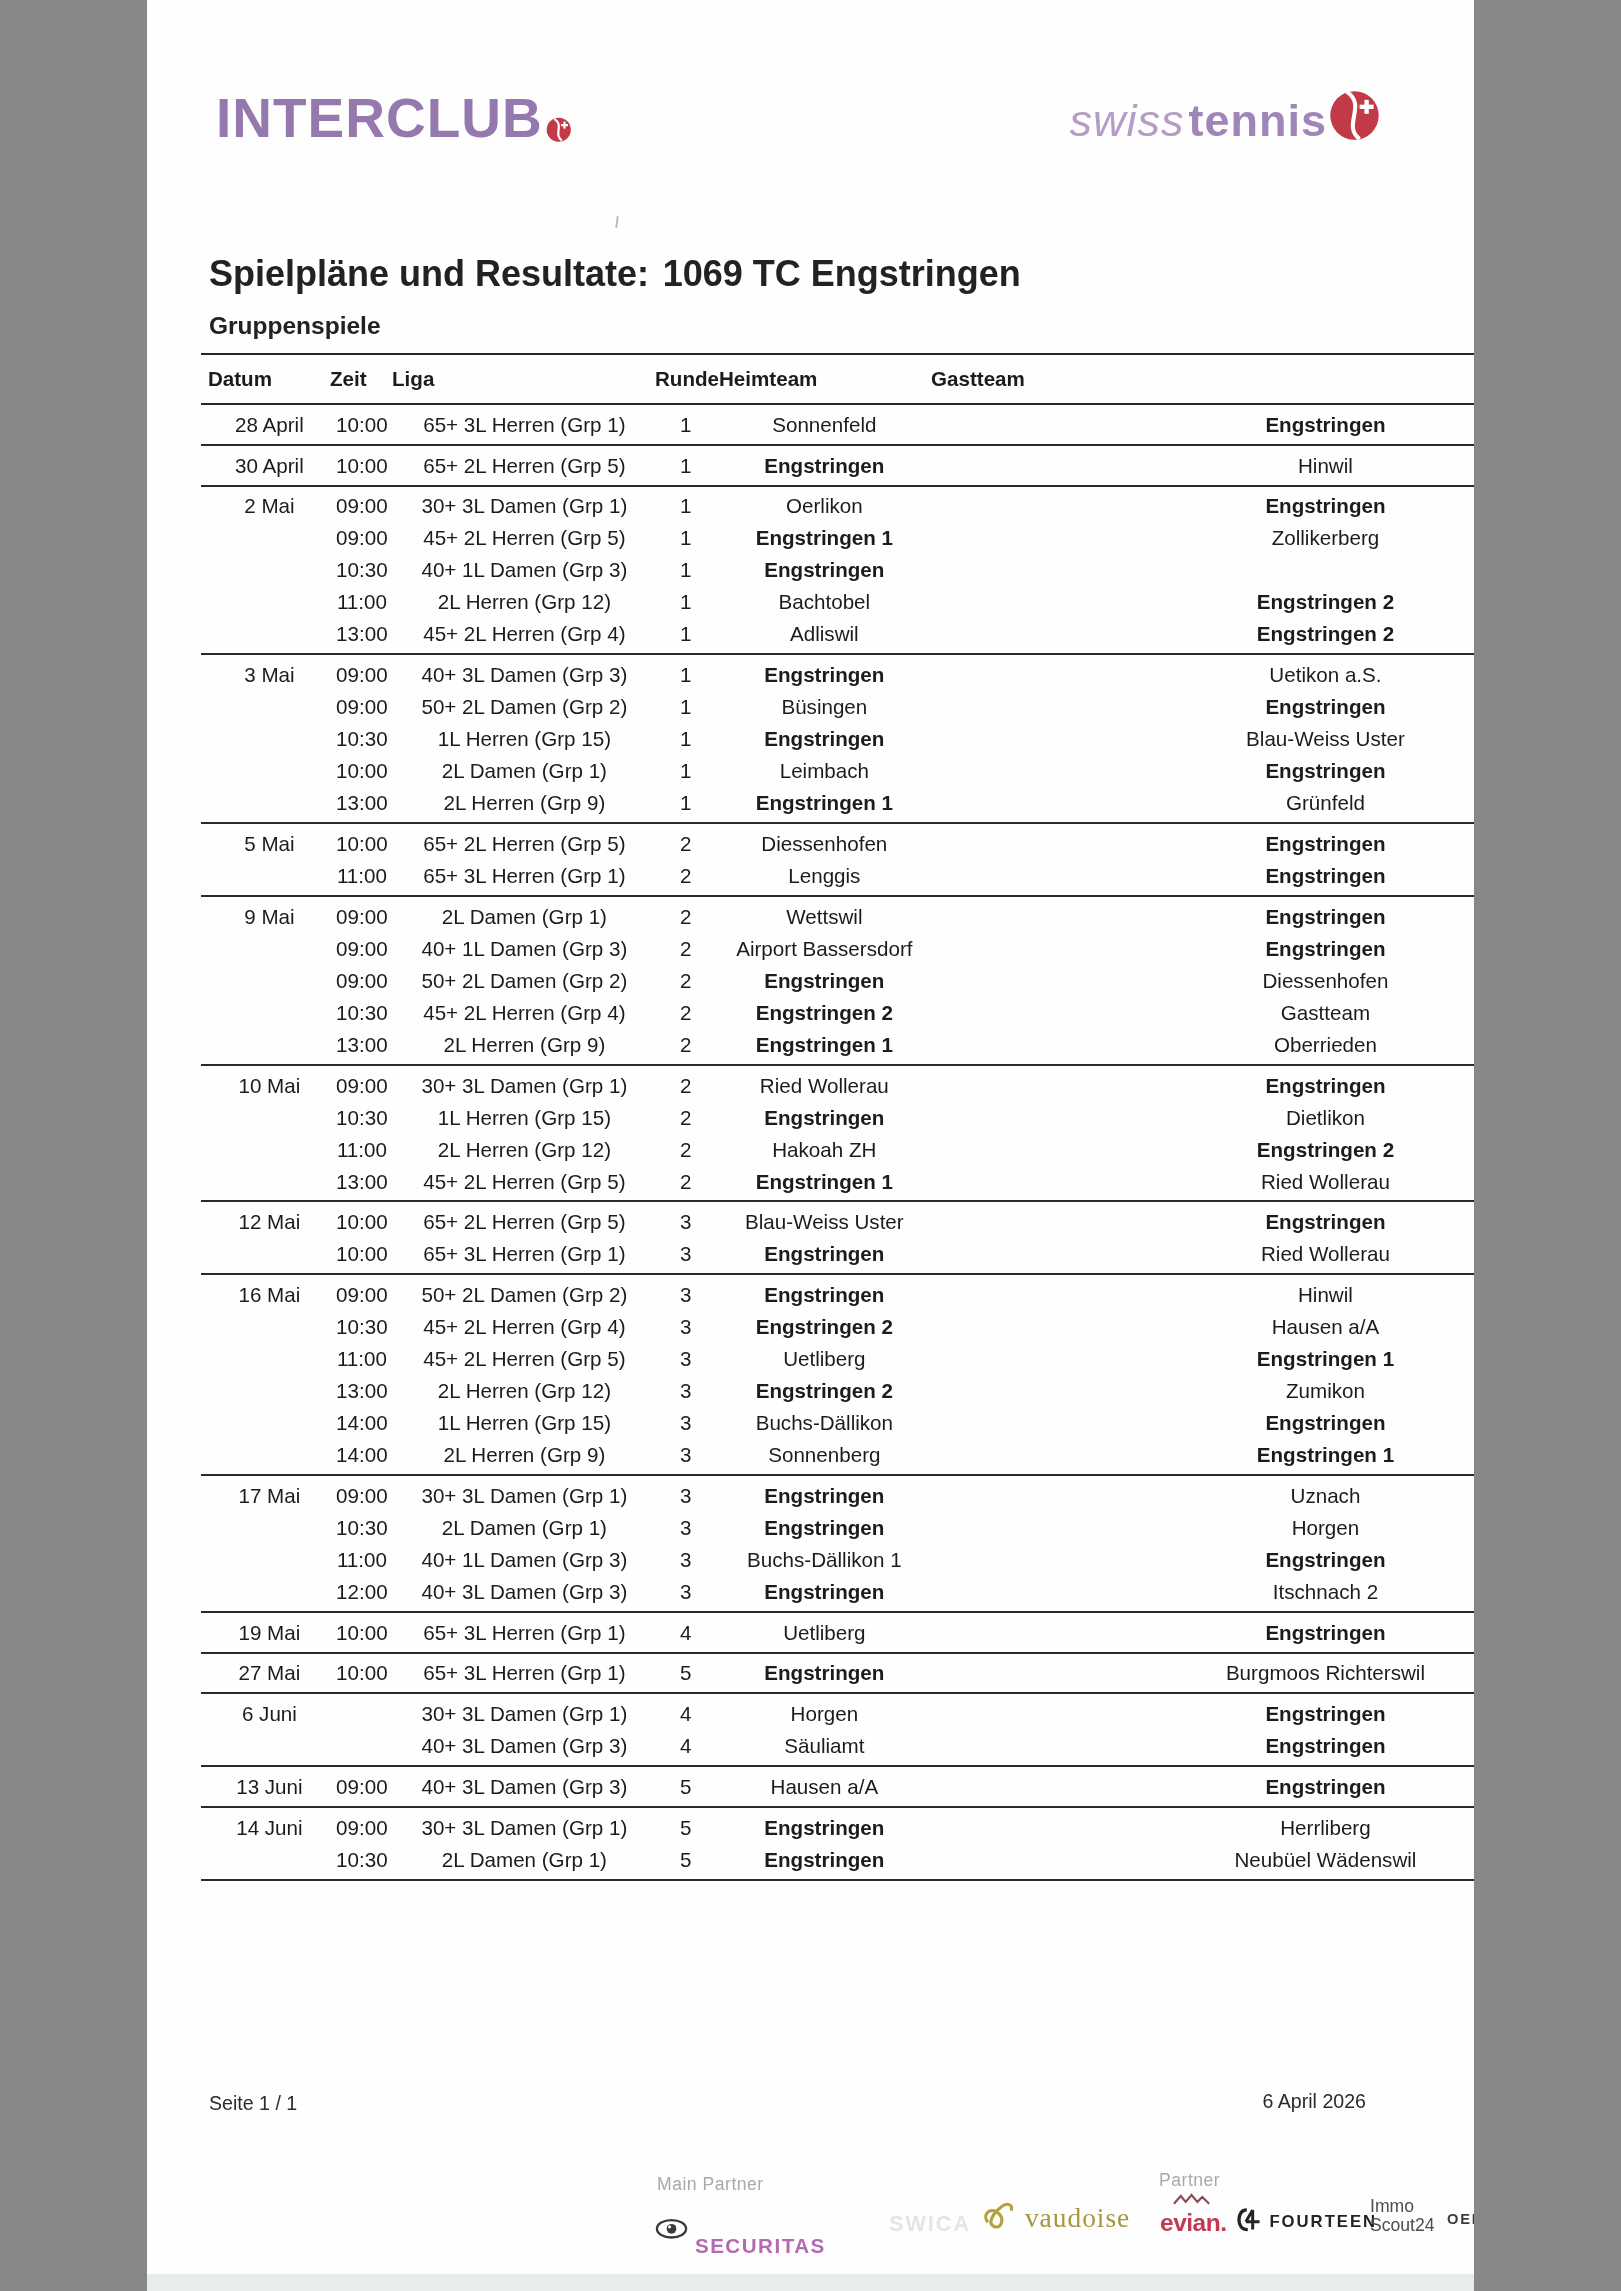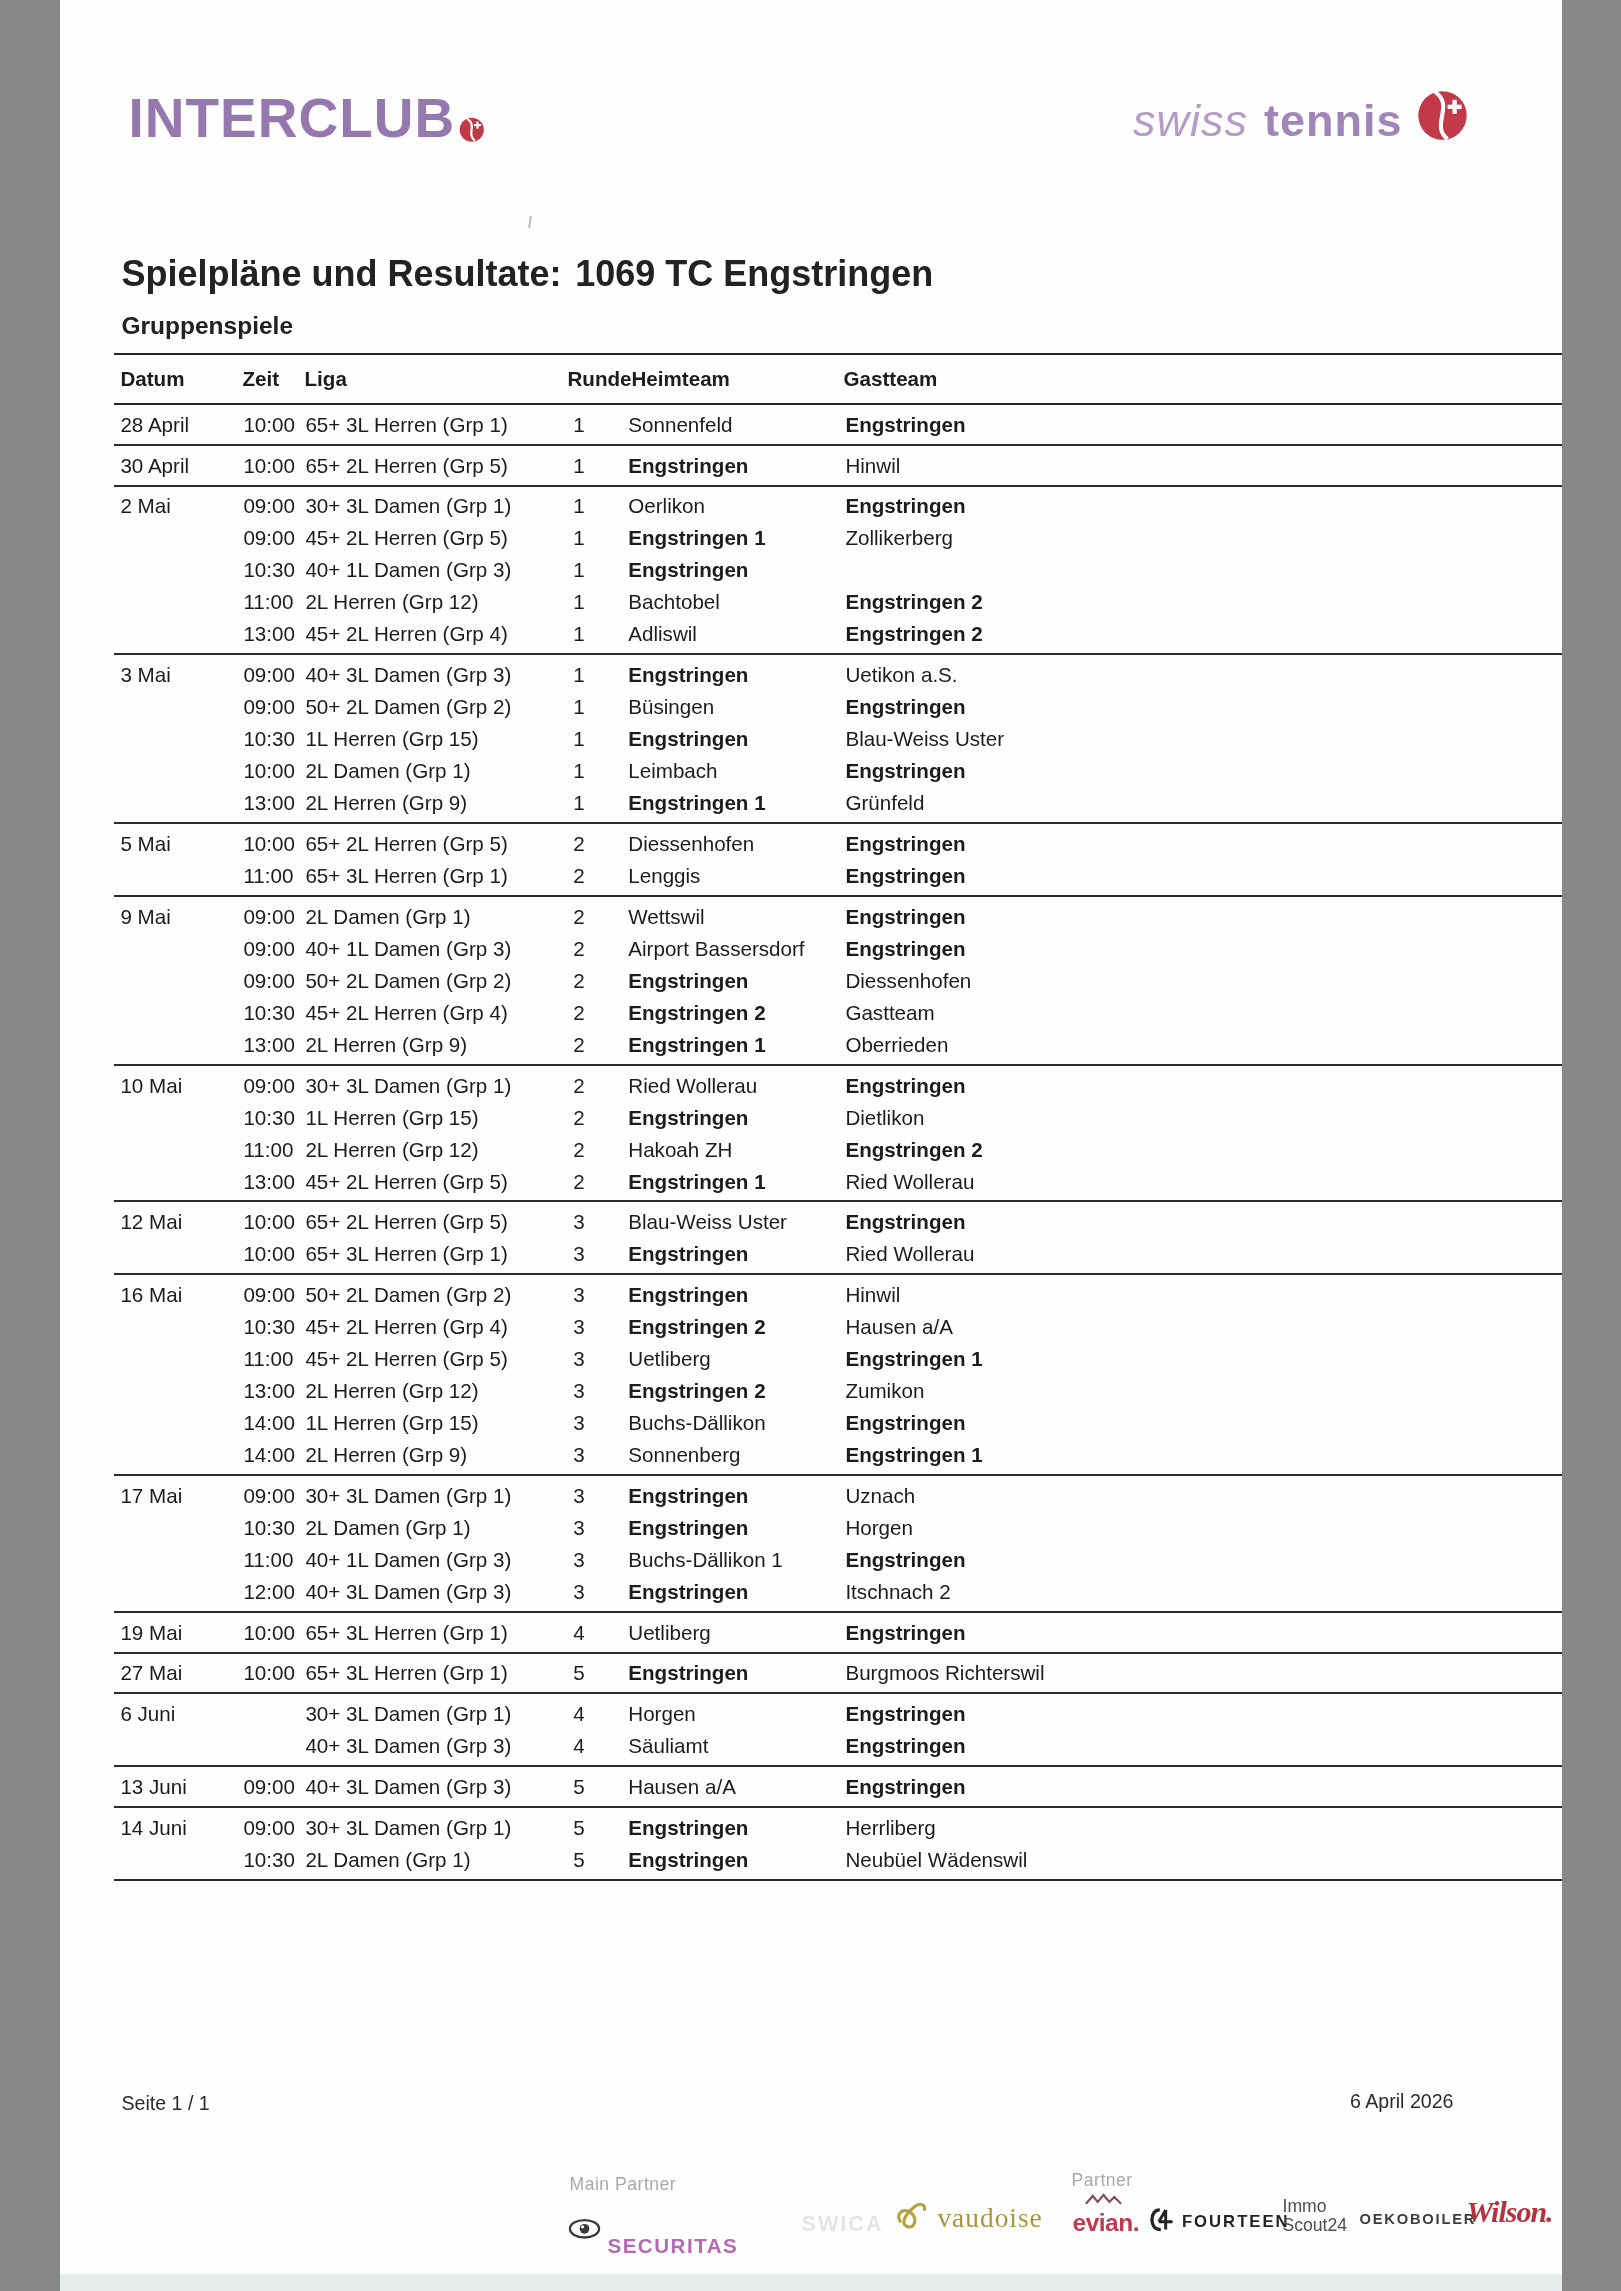--- a/index.html
+++ b/index.html
@@ -1,36 +1,37 @@
 <!DOCTYPE html>
 <html><head>
 <meta charset="utf-8">
 <style>
   html,body { margin:0; padding:0; background:#888; }
   .page {
     position:relative;
-    width:1502px; height:2292px;
+    width:1327px; height:2292px;
     margin:0 auto;
     background:#fefefe;
     font-family:"Liberation Sans", sans-serif;
     color:#1c1c1c;
     overflow:hidden;
+    text-align:center;
   }
 
   
   .interclub {
     position:absolute; left:69px; top:86px;
     font-size:55px; font-weight:800; letter-spacing:1px;
     color:#9579ae;
   }
   .interclub .ball { position:absolute; right:-29px; top:5.9px; }
 
   .swisstennis {
     position:absolute; right:94px; top:90px;
-    display:flex; align-items:center; gap:14px;
+    display:flex; align-items:center; gap:2px;
     font-size:45px;
   }
   .swisstennis .swiss  { font-style:italic; font-weight:400; color:#b49cc6; letter-spacing:1px;}
   .swisstennis .tennis { font-weight:700; color:#a086b8; margin-left:2px; letter-spacing:1px;}
 
   .scan-tick { position:absolute; left:469px; top:216px; width:2px; height:11.8px; background:#bbb; transform:rotate(8deg); }
 
   
   .page-title {
     position:absolute; left:62px; top:253px;

